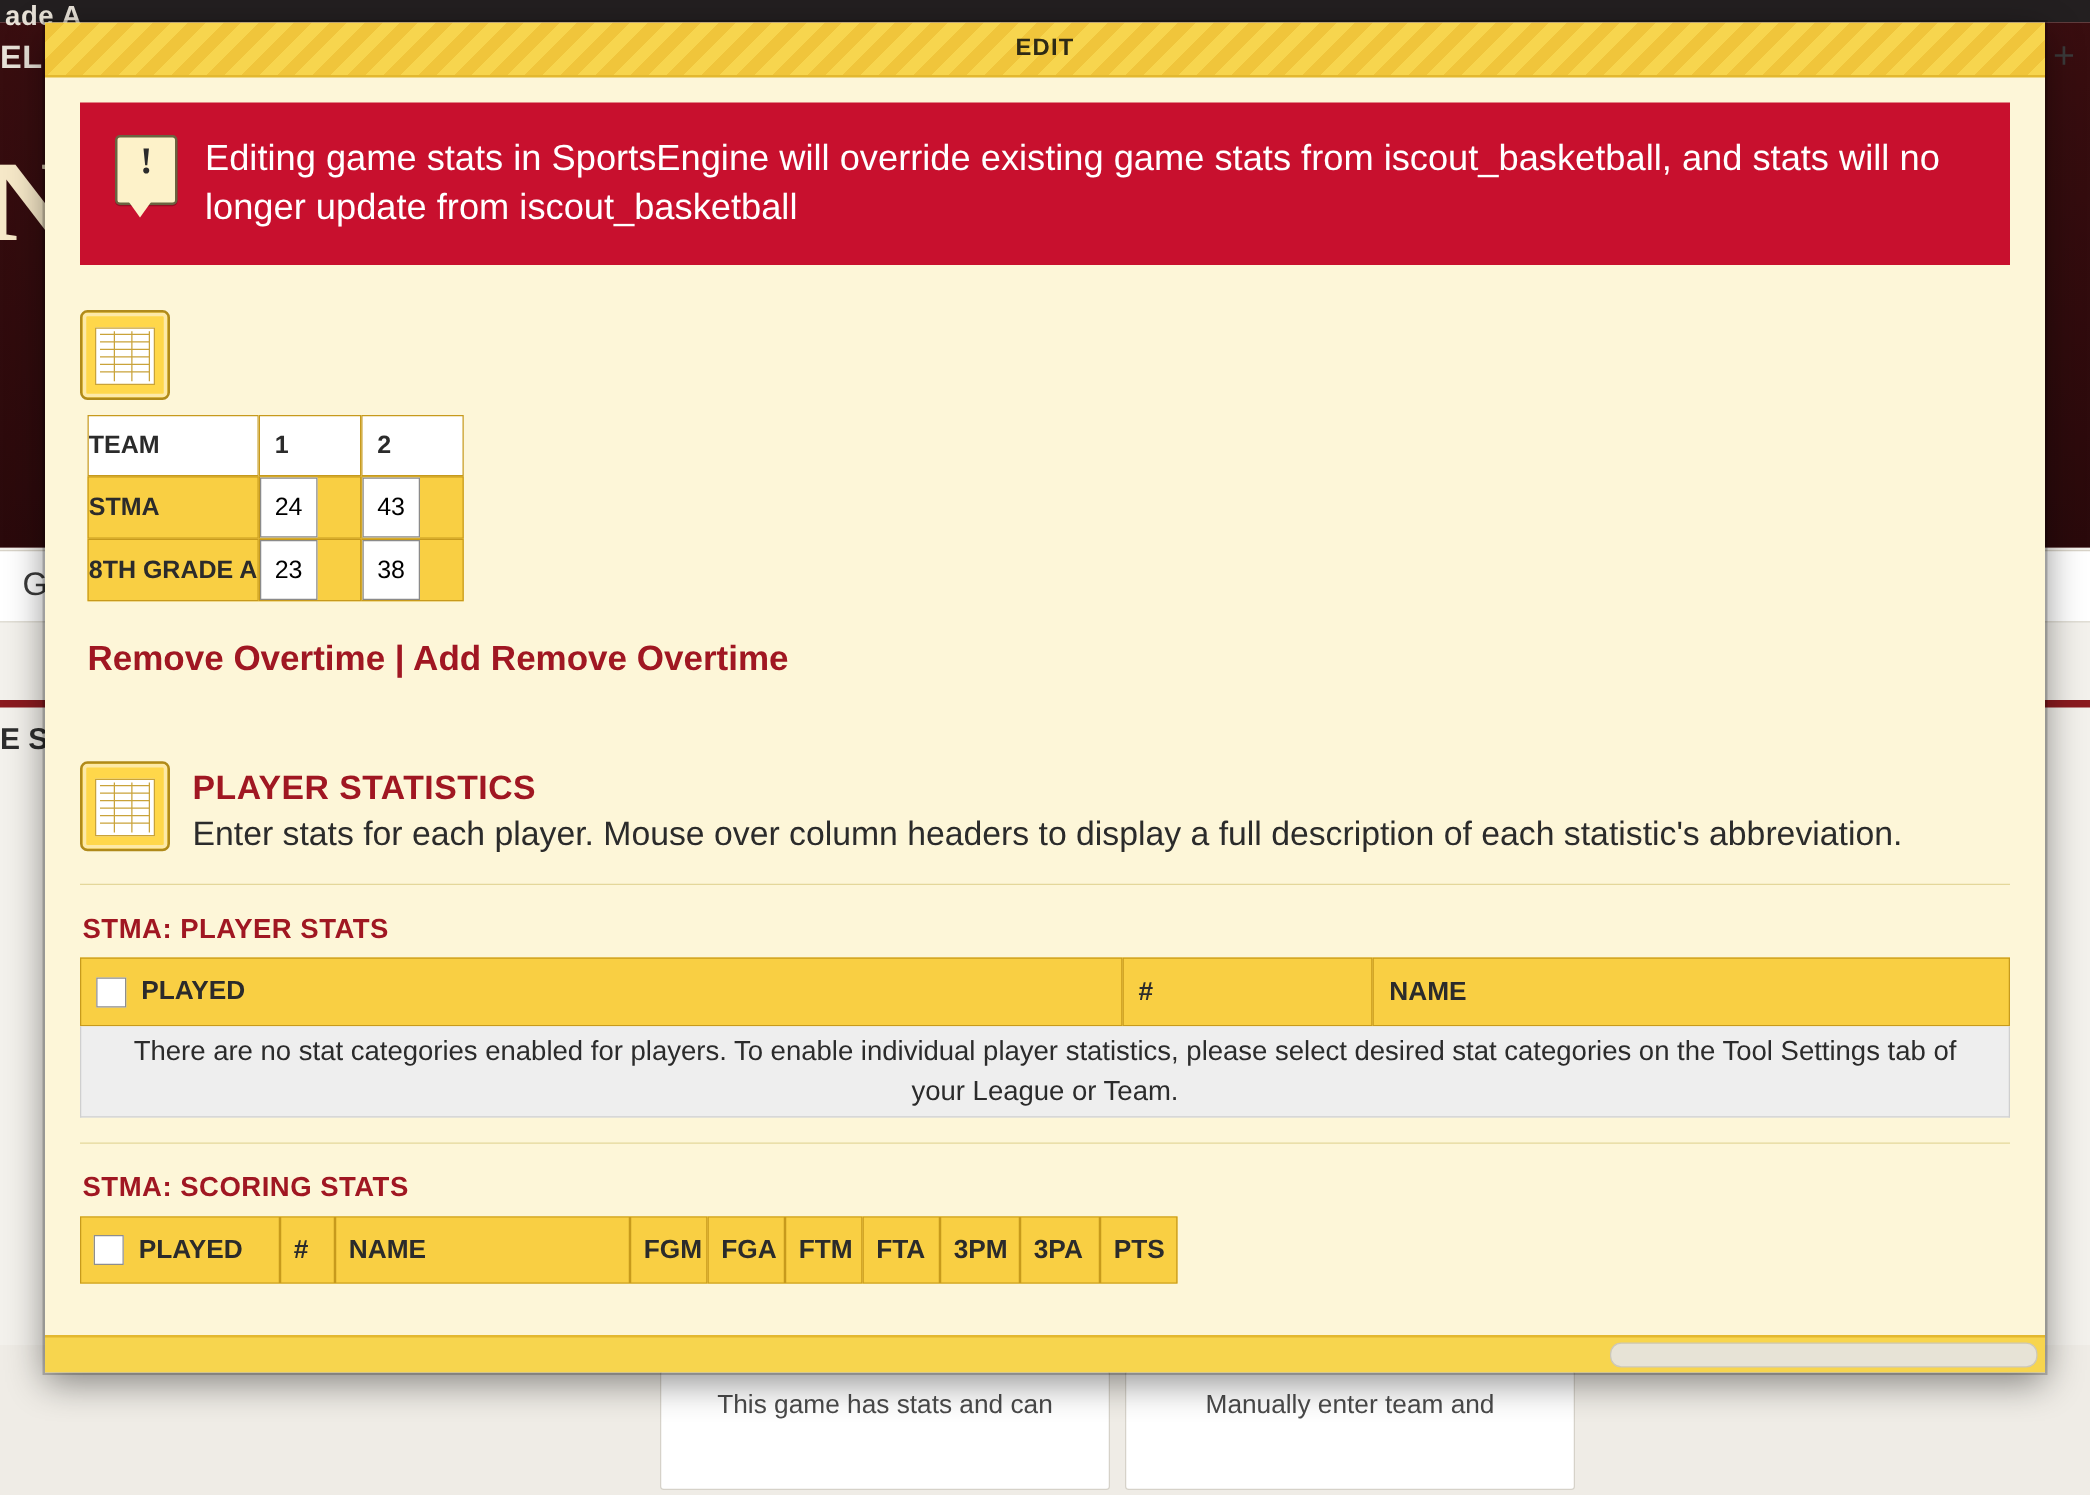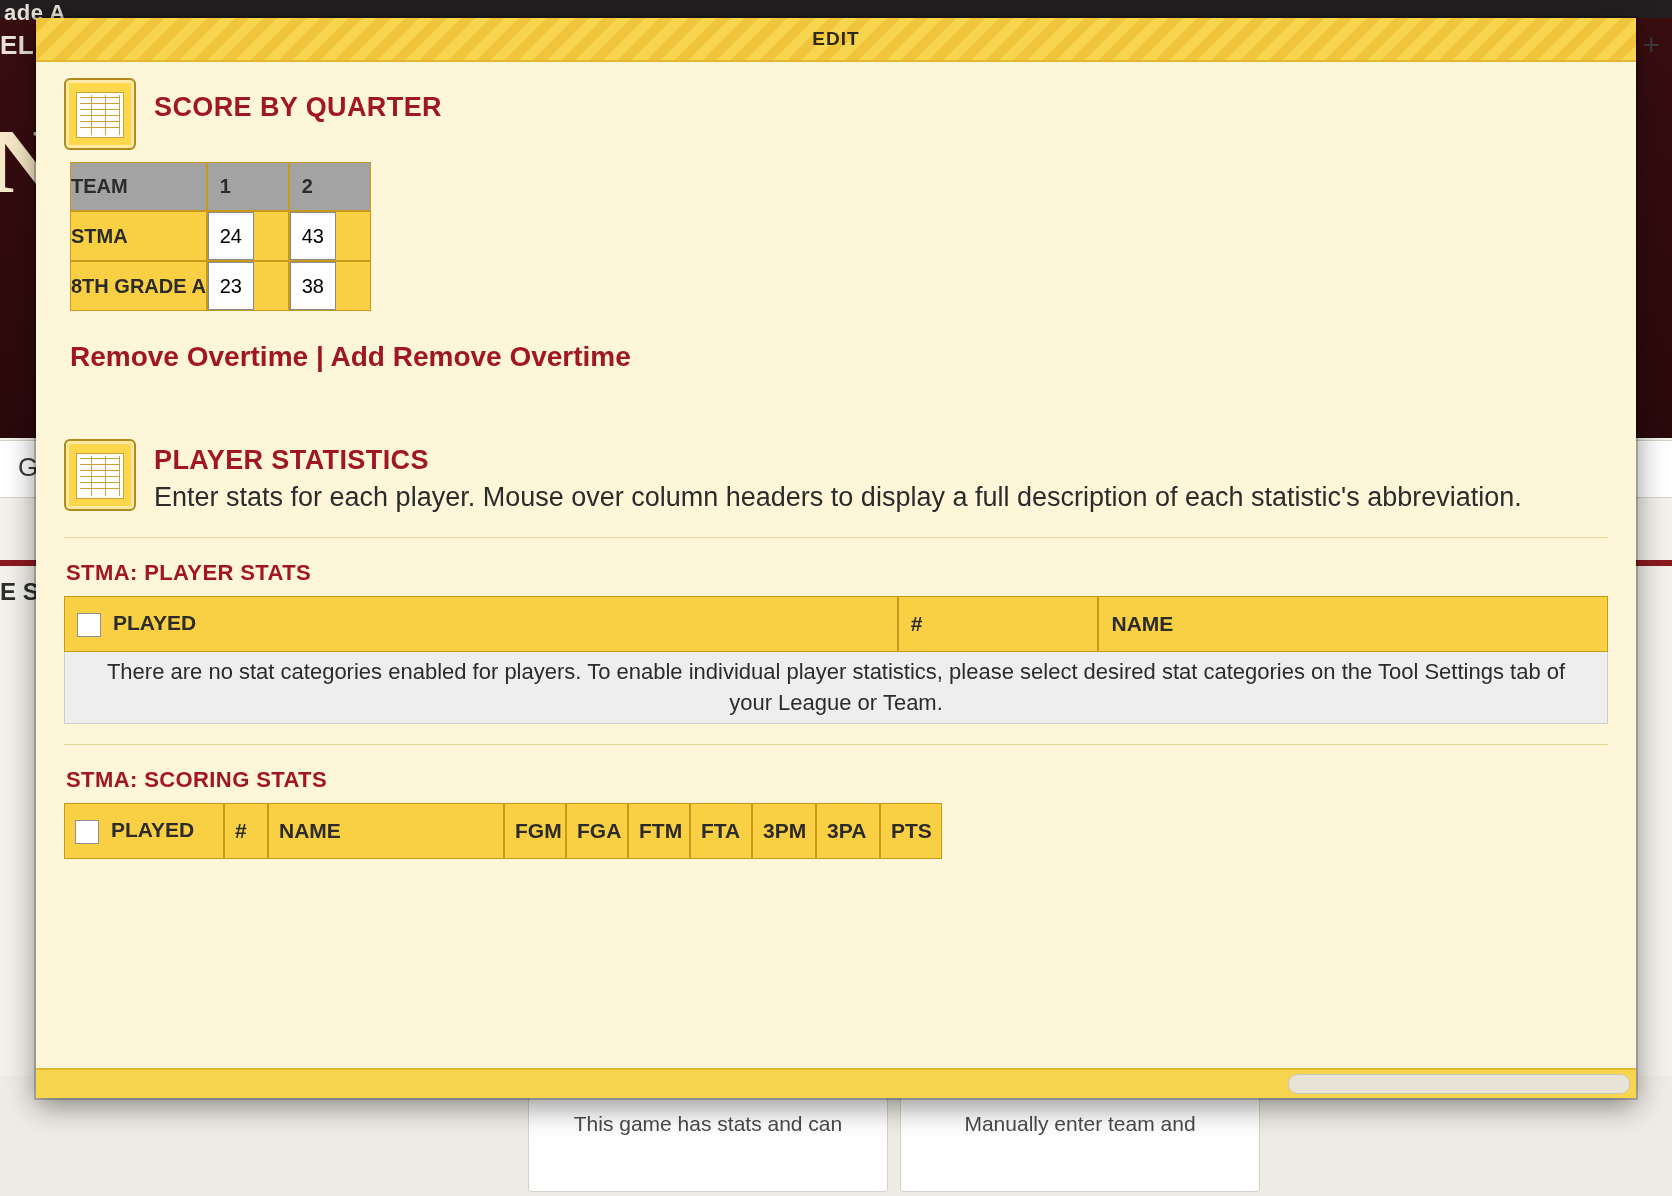--- a/index.html
+++ b/index.html
@@ -257,21 +257,21 @@
   
   table.score {
     border-collapse: separate;
     border-spacing: 0;
     margin: 12px 0 0 6px;
   }
   table.score td, table.score th {
     padding: 0;
   }
   .sq-head {
-    background: #a3a3a3;
+    background: #ffffff;
     border: 1px solid #c79a1c;
     font-size: 20px;
     font-weight: bold;
     color: #2b2b2b;
     text-align: left;
     padding: 12px 14px;
   }
   .sq-head.num {
     width: 56px;
     padding: 12px 12px;
@@ -415,26 +415,29 @@
 </div>
 
 <div id="modal">
 
   <div class="modal-titlebar">
     <div class="modal-title">EDIT</div>
   </div>
 
   <div class="modal-body">
 
+    <div class="alert">
+      <div class="alert-icon"></div>
+      <div class="alert-text">Editing game stats in SportsEngine will override existing game stats from iscout_basketball, and stats will no longer update from iscout_basketball</div>
+    </div>
 
     <div class="section-head">
       <div class="sheet-icon">
           <div class="lines"></div>
         </div>
-      <div class="section-title">SCORE BY QUARTER</div>
     </div>
 
     <table class="score">
       <tbody>
           <tr>
         <th class="sq-head">TEAM</th>
         <th class="sq-head num">1</th>
         <th class="sq-head num">2</th>
       </tr>
       <tr>

